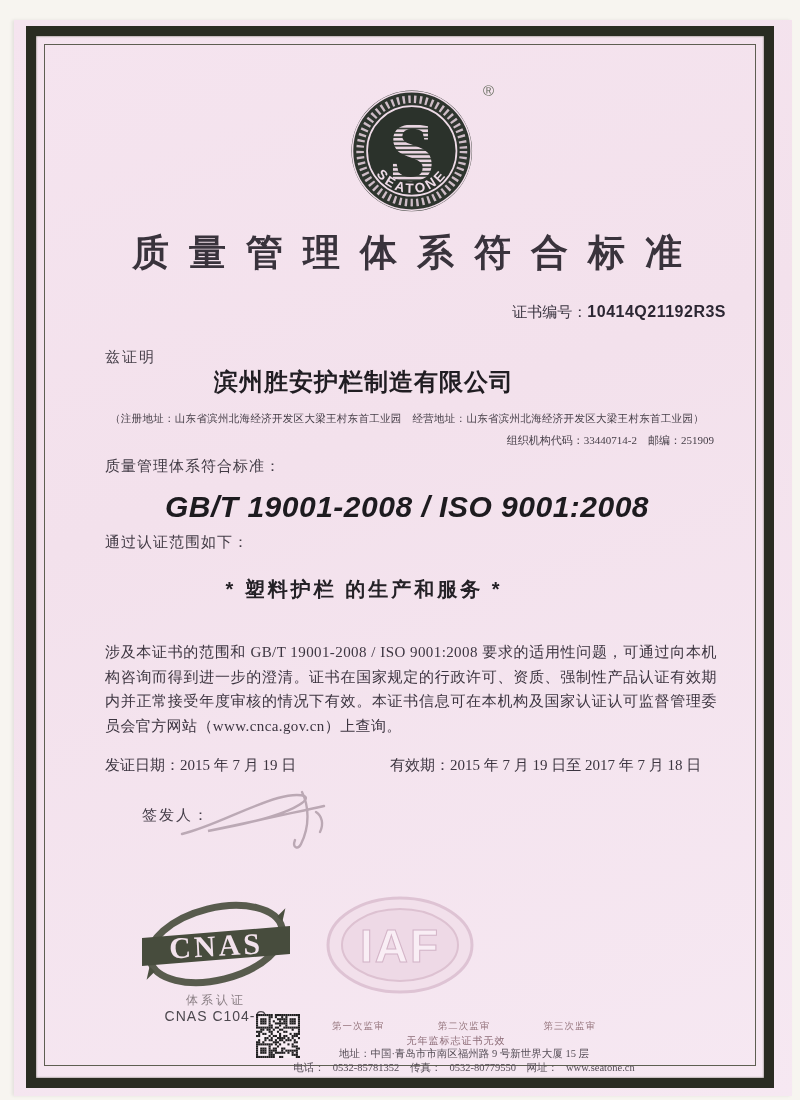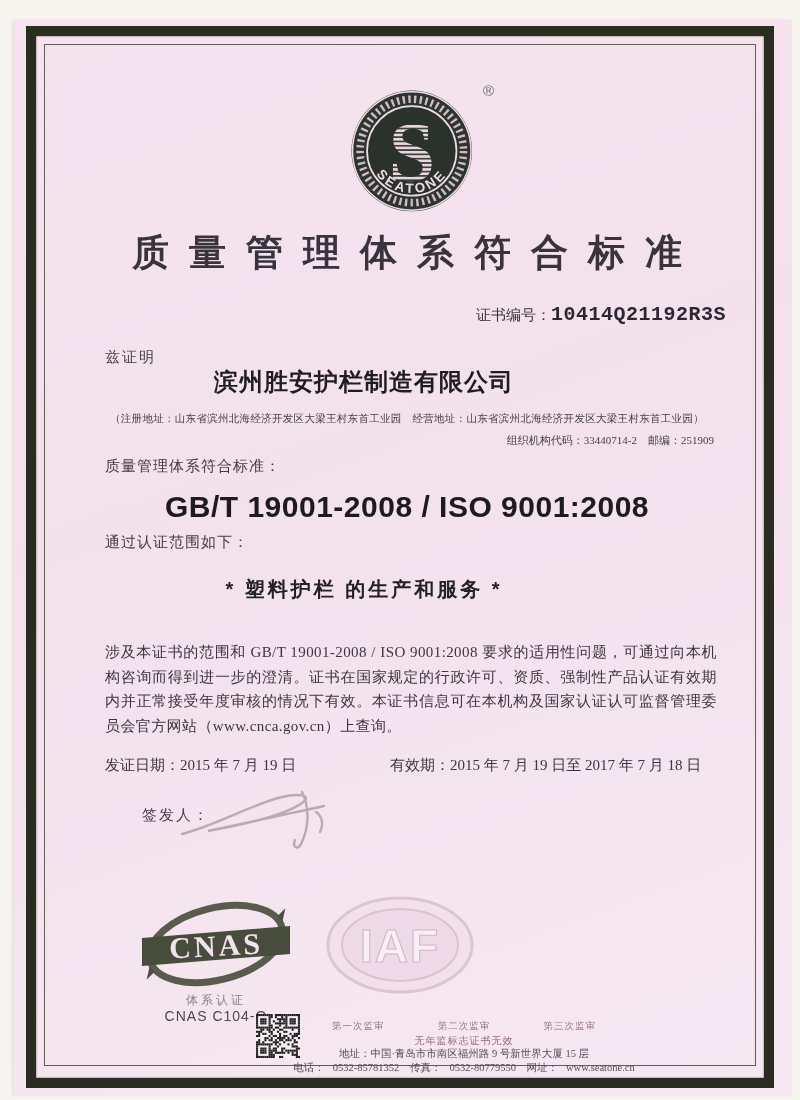--- a/index.html
+++ b/index.html
@@ -24,52 +24,52 @@
   }
   .abs{position:absolute;}
   
   .logo-wrap{left:326px;top:62px;width:150px;height:140px;}
   .reg-mark{position:absolute;right:-4px;top:0px;font-family:"Liberation Sans",sans-serif;
     font-size:15px;color:#6a6f62;}
   
   .title{left:0;top:208px;width:786px;text-align:center;
     font-size:37px;font-weight:600;color:#39333c;letter-spacing:20px;padding-left:20px;box-sizing:border-box;}
   .certno{left:0;top:283px;width:712px;text-align:right;font-size:15px;color:#3a3440;}
-  .certno b{font-family:Liberation Mono, monospace;font-size:20px;letter-spacing:.5px;color:#2c2733;}
+  .certno b{font-family:Liberation Sans, sans-serif;font-size:16px;letter-spacing:.5px;color:#2c2733;}
   .statement{left:91px;top:328px;font-size:15px;color:#4a434d;letter-spacing:2px;}
   .company{left:0;top:346px;width:700px;text-align:center;
     font-family:"Liberation Sans","DejaVu Sans",sans-serif;
     font-size:24px;font-weight:bold;color:#201d22;letter-spacing:1px;}
   .addr1{left:0;top:392px;width:786px;text-align:center;font-size:10.5px;color:#453e47;letter-spacing:.3px;}
   .addr2{left:0;top:413px;width:700px;text-align:right;font-size:11px;color:#453e47;}
   .std-intro{left:91px;top:437px;font-size:15px;color:#423b45;letter-spacing:1px;}
   .standard{left:0;top:470px;width:786px;text-align:center;
     font-family:"Liberation Sans","DejaVu Sans",sans-serif;
-    font-size:30px;font-weight:bold;color:#1d1b1f;letter-spacing:.5px;}
+    font-size:30px;font-weight:bold;color:#1d1b1f;letter-spacing:.5px;font-style:italic;}
   .scope-intro{left:91px;top:513px;font-size:15px;color:#423b45;letter-spacing:1px;}
   .scope{left:0;top:556px;width:700px;text-align:center;
     font-family:"Liberation Sans","DejaVu Sans",sans-serif;
     font-size:20px;font-weight:bold;color:#242126;letter-spacing:3px;}
   .body-par{left:91px;top:620px;width:612px;margin:0;
     font-size:15px;line-height:24.5px;color:#3c3540;text-align:justify;letter-spacing:.4px;}
   .date-issue{left:91px;top:736px;font-size:15px;color:#3c3540;}
   .date-valid{left:376px;top:736px;font-size:15px;color:#3c3540;}
   .signer{left:94px;top:786px;font-size:15px;color:#443d48;letter-spacing:2px;margin-left:34px;}
   .signature{left:160px;top:762px;width:180px;height:80px;}
   
   .cnas-logo{left:122px;top:876px;width:160px;height:96px;}
   .cnas-cap1{left:122px;top:972px;width:160px;text-align:center;font-size:12px;color:#8a7f84;letter-spacing:3px;}
   .cnas-cap2{left:122px;top:988px;width:160px;text-align:center;
     font-family:"Liberation Sans",sans-serif;font-size:14px;color:#4c484e;letter-spacing:1px;}
   .iaf-logo{left:310px;top:874px;width:152px;height:102px;}
   .issuer{left:520px;top:912px;width:260px;text-align:center;font-size:13px;color:#4e4651;letter-spacing:1.5px;}
   
   .audits{left:318px;top:1000px;width:264px;display:flex;justify-content:space-between;
     font-size:9.5px;color:#97777f;letter-spacing:1px;}
-  .notice{left:318px;top:1014px;width:264px;text-align:center;font-size:10px;color:#8d6c77;letter-spacing:1px;}
+  .notice{left:310px;top:1014px;width:264px;text-align:center;font-size:10px;color:#8d6c77;letter-spacing:1px;}
   .f-address{left:268px;top:1027px;width:364px;text-align:center;font-size:10.5px;color:#564e57;}
   .f-contact{left:268px;top:1041px;width:364px;text-align:center;font-size:10.5px;color:#564e57;}
   .f-contact span{margin:0 4px;}
   .qr{left:242px;top:994px;width:44px;height:44px;background:#f8eef4;}
 </style>
 </head>
 <body>
 
 <div class="scan">
   <div class="paper">

